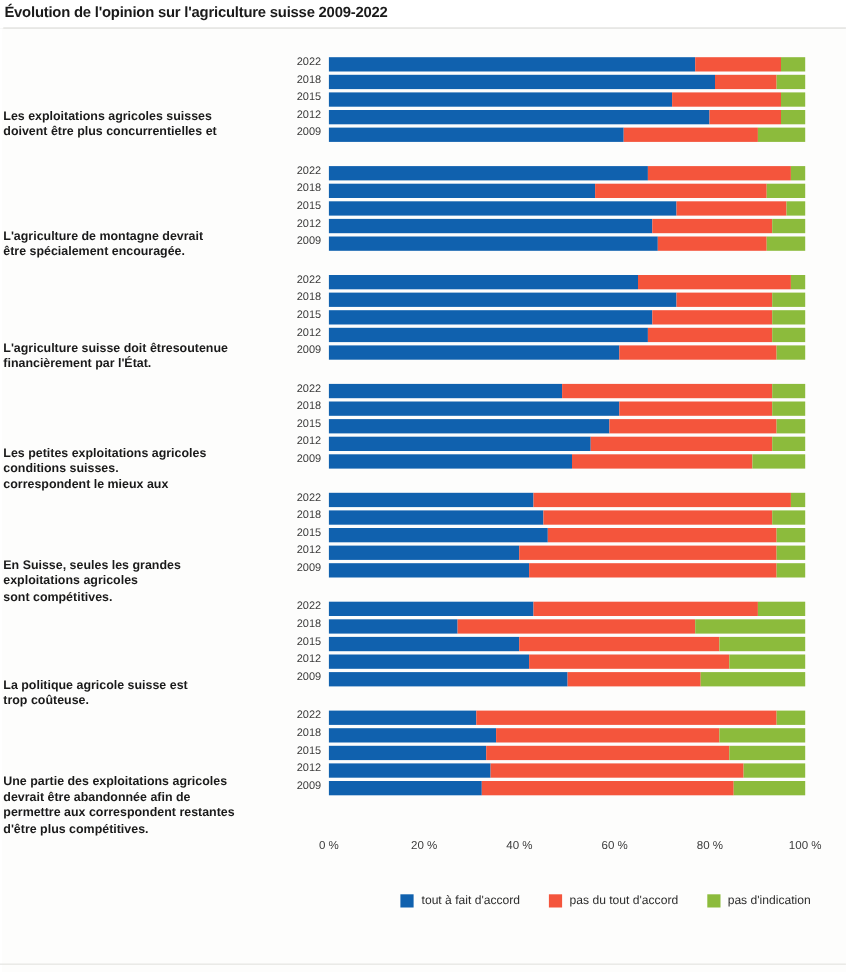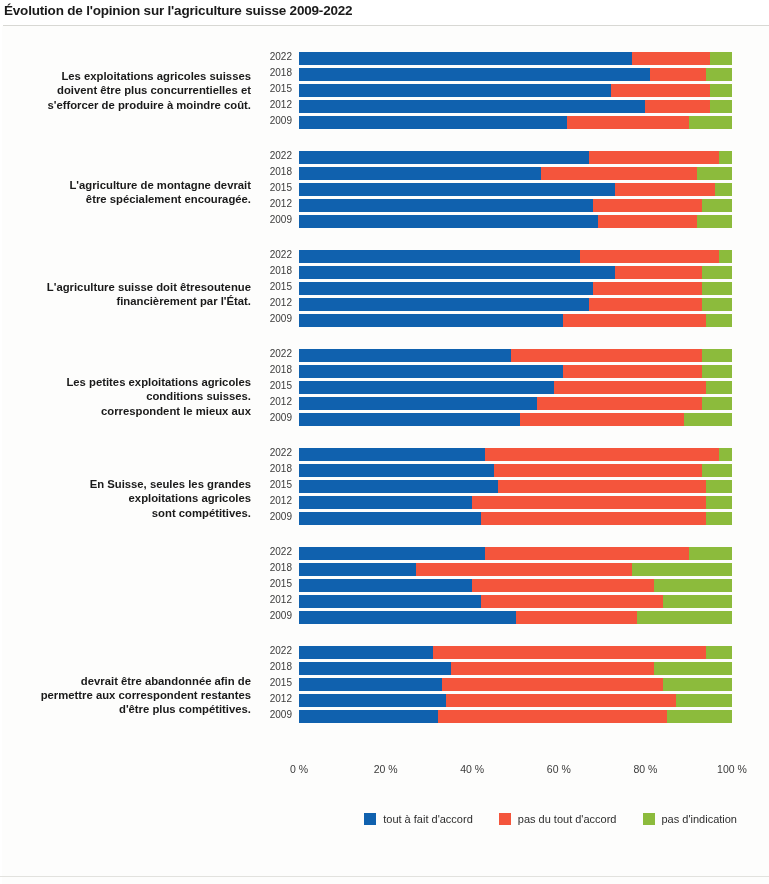--- a/index.html
+++ b/index.html
@@ -59,27 +59,28 @@
     top:-1px;
     width:60px;
     text-align:right;
     font-size:10px;
     color:#3b3b3b;
     font-family:"Liberation Sans", sans-serif;
     white-space:nowrap;
   }
   .statement{
     position:absolute;
-    right:4px;
+    right:16px;
     width:236px;
-    text-align:right;
+    text-align:left;
     font-size:11.3px;
     font-weight:bold;
     color:#1a1a1a;
     line-height:14.3px;
+    margin-top:30px;
   }
   .stmt-holder{
     position:absolute;left:0;top:0;width:255px;height:884px;
   }
   
   .axis{
     position:absolute;left:299px;top:763px;width:433px;height:16px;
   }
   .tick{
     position:absolute;
@@ -115,41 +116,45 @@
     <div class="title-accent"></div>
     <div class="title-text">Évolution de l'opinion sur l'agriculture suisse 2009-2022</div>
   </div>
 
   <div class="left-edge"></div>
 
   <div class="stmt-holder" id="statements">
       <div class="statement" style="top: 69.05px;">
         <div>Les exploitations agricoles suisses</div>
         <div>doivent être plus concurrentielles et</div>
-        <div>s'efforcer de produire à moindre coût.</div>
       </div>
       <div class="statement" style="top: 178.2px;">
         <div>L'agriculture de montagne devrait</div>
         <div>être spécialement encouragée.</div>
       </div>
       <div class="statement" style="top: 280.2px;">
         <div>L'agriculture suisse doit êtresoutenue</div>
         <div>financièrement par l'État.</div>
       </div>
       <div class="statement" style="top: 375.05px;">
         <div>Les petites exploitations agricoles</div>
         <div>conditions suisses.</div>
         <div>correspondent le mieux aux</div>
       </div>
       <div class="statement" style="top: 477.05px;">
         <div>En Suisse, seules les grandes</div>
         <div>exploitations agricoles</div>
         <div>sont compétitives.</div>
       </div>
+      <div class="statement" style="top: 586.2px;">
+        <div>La politique agricole suisse est</div>
+        <div>trop coûteuse.</div>
+      </div>
       <div class="statement" style="top: 673.9px;">
+        <div>Une partie des exploitations agricoles</div>
         <div>devrait être abandonnée afin de</div>
         <div>permettre aux correspondent restantes</div>
         <div>d'être plus compétitives.</div>
       </div>
     </div>
 
   <div class="plot" id="plot">
       <div class="group" style="margin-bottom: 22px;">
         <div class="row">
           <div class="yearlabel">2022</div>

